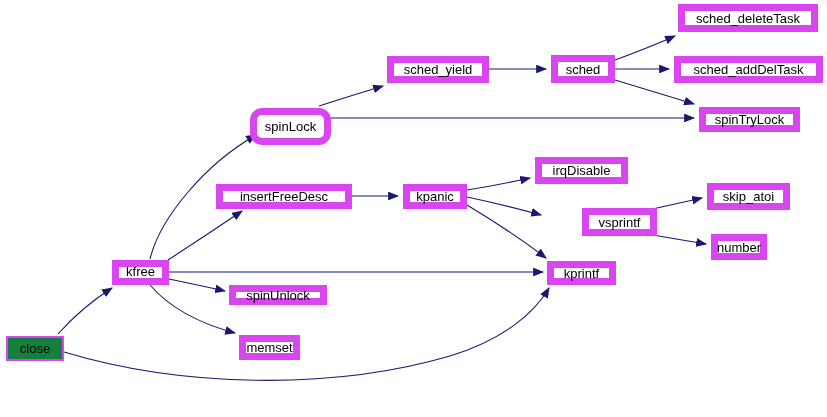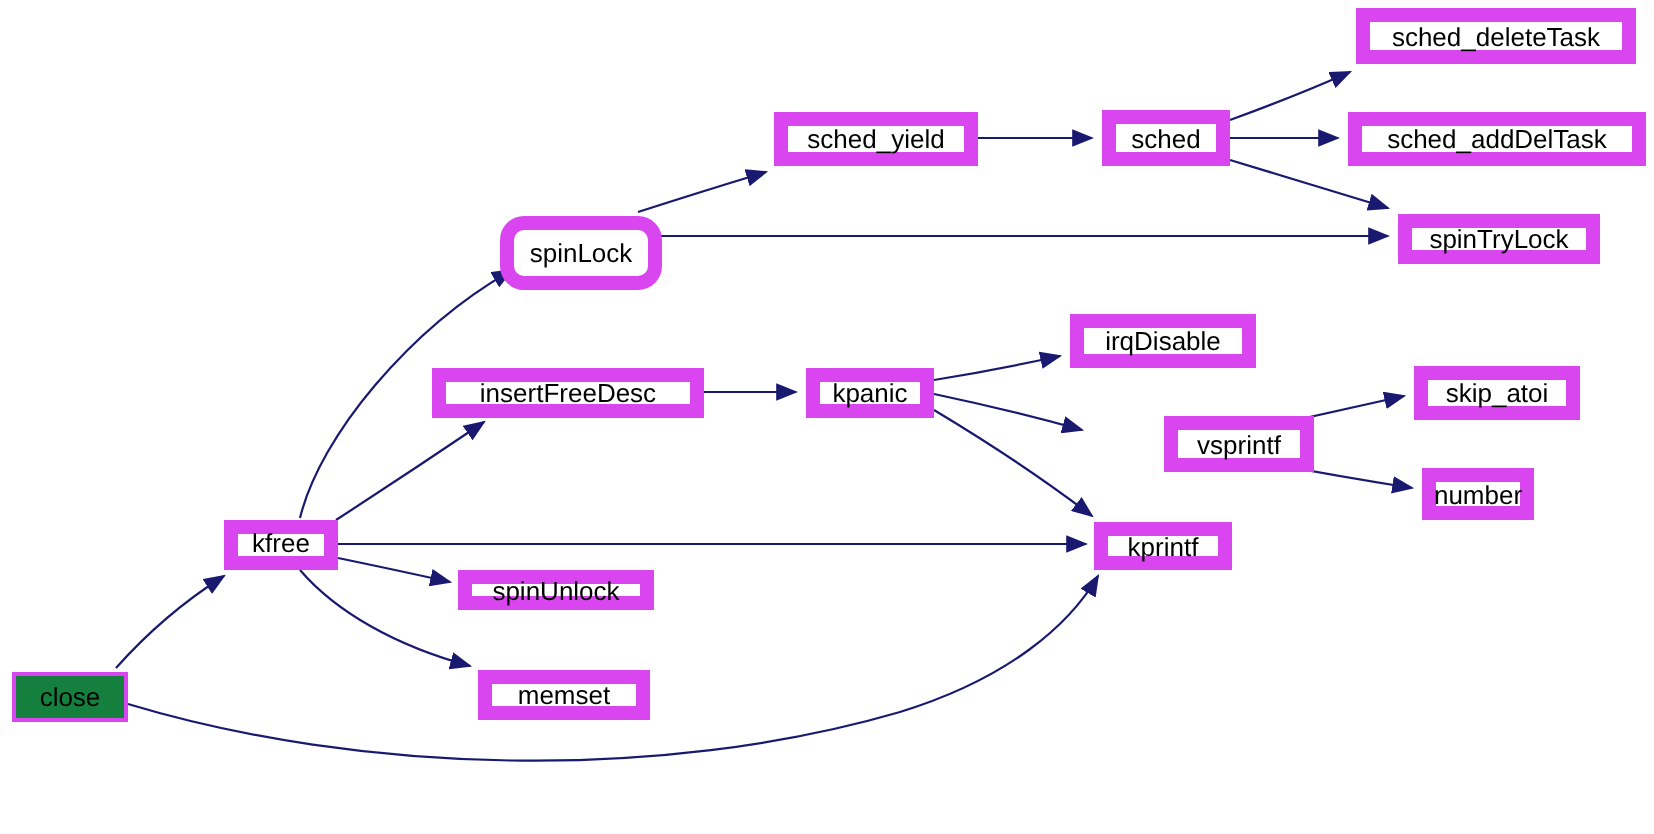--- a/index.html
+++ b/index.html
@@ -116,16 +116,16 @@
     </div>
     <div class="node" style="left: 711px; top: 234px; width: 56px; height: 26px;">
       <span>number</span>
     </div>
     <div class="node" style="left: 547px; top: 261px; width: 69px; height: 24px;">
       <span>kprintf</span>
     </div>
     <div class="node" style="left: 229px; top: 285px; width: 98px; height: 20px; text-align: right;">
       <span>spinUnlock</span>
     </div>
-    <div class="node" style="left: 239px; top: 335px; width: 86px; height: 25px; justify-content: center;">
+    <div class="node" style="left: 239px; top: 335px; width: 61px; height: 25px; justify-content: center;">
       <span>memset</span>
     </div>
   </div>
 
 </body></html>

